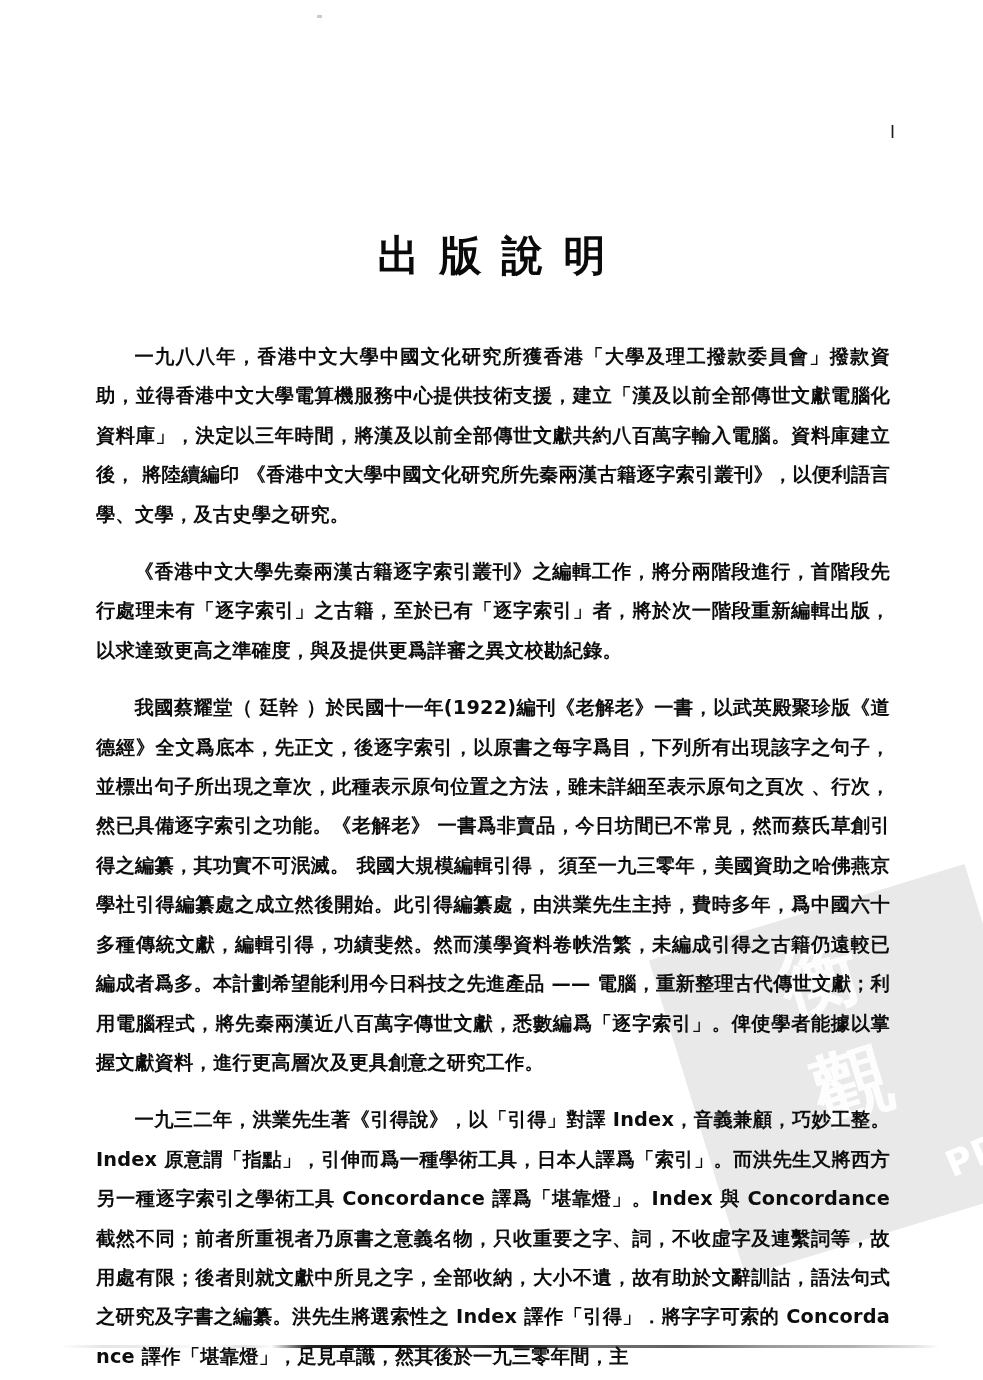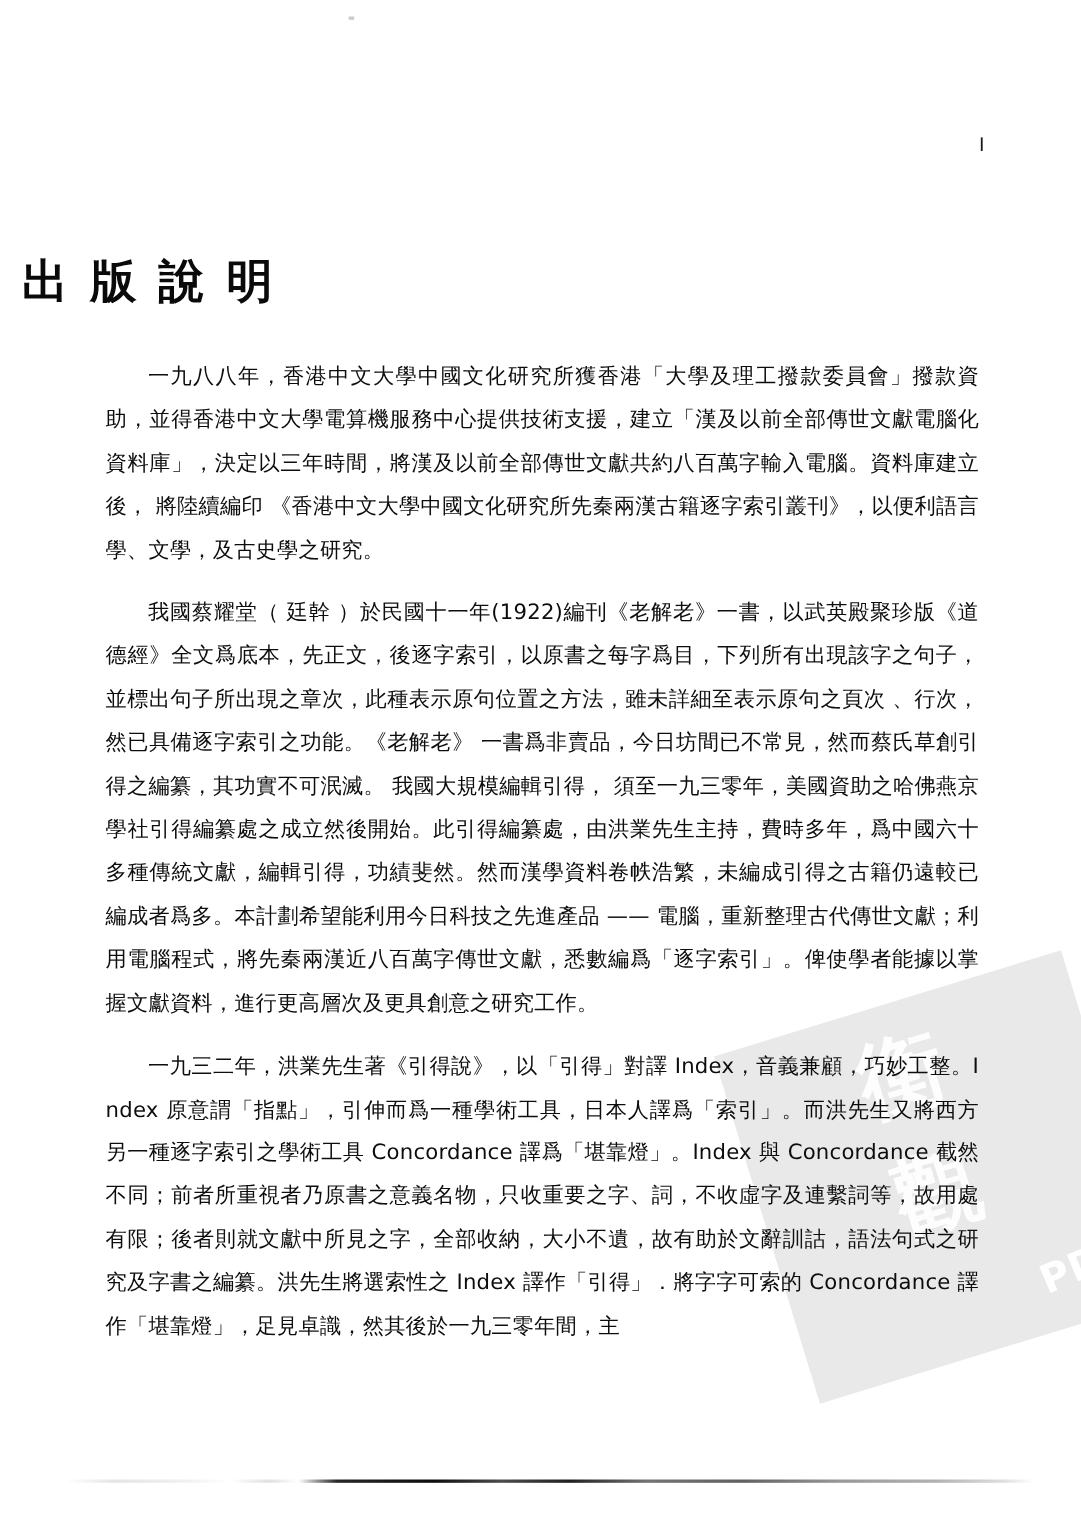--- a/index.html
+++ b/index.html
@@ -113,44 +113,46 @@
     text-align: right;
     font-family: "DejaVu Sans", "Liberation Sans", sans-serif;
     font-size: 17px;
     color: #1a1a1a;
   }
   .doc-title {
     position: absolute;
     left: 0;
     top: 200px;
     width: 983px;
+    text-align: center;
     font-family: "DejaVu Serif", "Liberation Serif", serif;
     font-weight: bold;
     font-size: 42px;
     letter-spacing: 20px;
     text-indent: 20px;
     color: #0a0a0a;
   }
   .body-block {
     position: absolute;
     left: 96px;
     top: 322px;
     width: 794px;
   }
   p.para {
-    margin: 0 0 18px 0;
+    margin: 15px 0 18px 0;
     font-family: "DejaVu Sans", "Liberation Sans", sans-serif;
     font-size: 19.3px;
     line-height: 39.4px;
     color: #0d0d0d;
     text-align: justify;
     text-justify: inter-character;
     text-indent: 2em;
     letter-spacing: .2px;
     word-break: break-all;
+    font-weight: bold;
   }
   p.para:last-child { margin-bottom: 0; }
 </style>
 </head>
 <body>
 
 <div class="page">
 
   <div class="watermark">
     <div class="wm-plate"></div>
@@ -162,20 +164,21 @@
   <div class="speck-top"></div>
 
   <div class="content">
 
     <div class="folio">I</div>
 
     <h1 class="doc-title">出版說明</h1>
 
     <div class="body-block">
       <p class="para">一九八八年，香港中文大學中國文化研究所獲香港「大學及理工撥款委員會」撥款資助，並得香港中文大學電算機服務中心提供技術支援，建立「漢及以前全部傳世文獻電腦化資料庫」，決定以三年時間，將漢及以前全部傳世文獻共約八百萬字輸入電腦。資料庫建立後， 將陸續編印 《香港中文大學中國文化研究所先秦兩漢古籍逐字索引叢刊》，以便利語言學、文學，及古史學之研究。</p>
+      <p class="para">《香港中文大學先秦兩漢古籍逐字索引叢刊》之編輯工作，將分兩階段進行，首階段先行處理未有「逐字索引」之古籍，至於已有「逐字索引」者，將於次一階段重新編輯出版，以求達致更高之準確度，與及提供更爲詳審之異文校勘紀錄。</p>
       <p class="para">我國蔡耀堂（ 廷幹 ）於民國十一年(1922)編刊《老解老》一書，以武英殿聚珍版《道德經》全文爲底本，先正文，後逐字索引，以原書之每字爲目，下列所有出現該字之句子，並標出句子所出現之章次，此種表示原句位置之方法，雖未詳細至表示原句之頁次 、行次，然已具備逐字索引之功能。《老解老》 一書爲非賣品，今日坊間已不常見，然而蔡氏草創引得之編纂，其功實不可泯滅。 我國大規模編輯引得， 須至一九三零年，美國資助之哈佛燕京學社引得編纂處之成立然後開始。此引得編纂處，由洪業先生主持，費時多年，爲中國六十多種傳統文獻，編輯引得，功績斐然。然而漢學資料卷帙浩繁，未編成引得之古籍仍遠較已編成者爲多。本計劃希望能利用今日科技之先進產品 —— 電腦，重新整理古代傳世文獻；利用電腦程式，將先秦兩漢近八百萬字傳世文獻，悉數編爲「逐字索引」。俾使學者能據以掌握文獻資料，進行更高層次及更具創意之研究工作。</p>
       <p class="para">一九三二年，洪業先生著《引得說》，以「引得」對譯 Index，音義兼顧，巧妙工整。Index 原意謂「指點」，引伸而爲一種學術工具，日本人譯爲「索引」。而洪先生又將西方另一種逐字索引之學術工具  Concordance  譯爲「堪靠燈」。Index  與 Concordance 截然不同；前者所重視者乃原書之意義名物，只收重要之字、詞，不收虛字及連繫詞等，故用處有限；後者則就文獻中所見之字，全部收納，大小不遺，故有助於文辭訓詁，語法句式之研究及字書之編纂。洪先生將選索性之 Index 譯作「引得」．將字字可索的  Concordance 譯作「堪靠燈」，足見卓識，然其後於一九三零年間，主</p>
     </div>
 
   </div>
 
   <div class="bottom-smudge"></div>
 
 </div>
 

